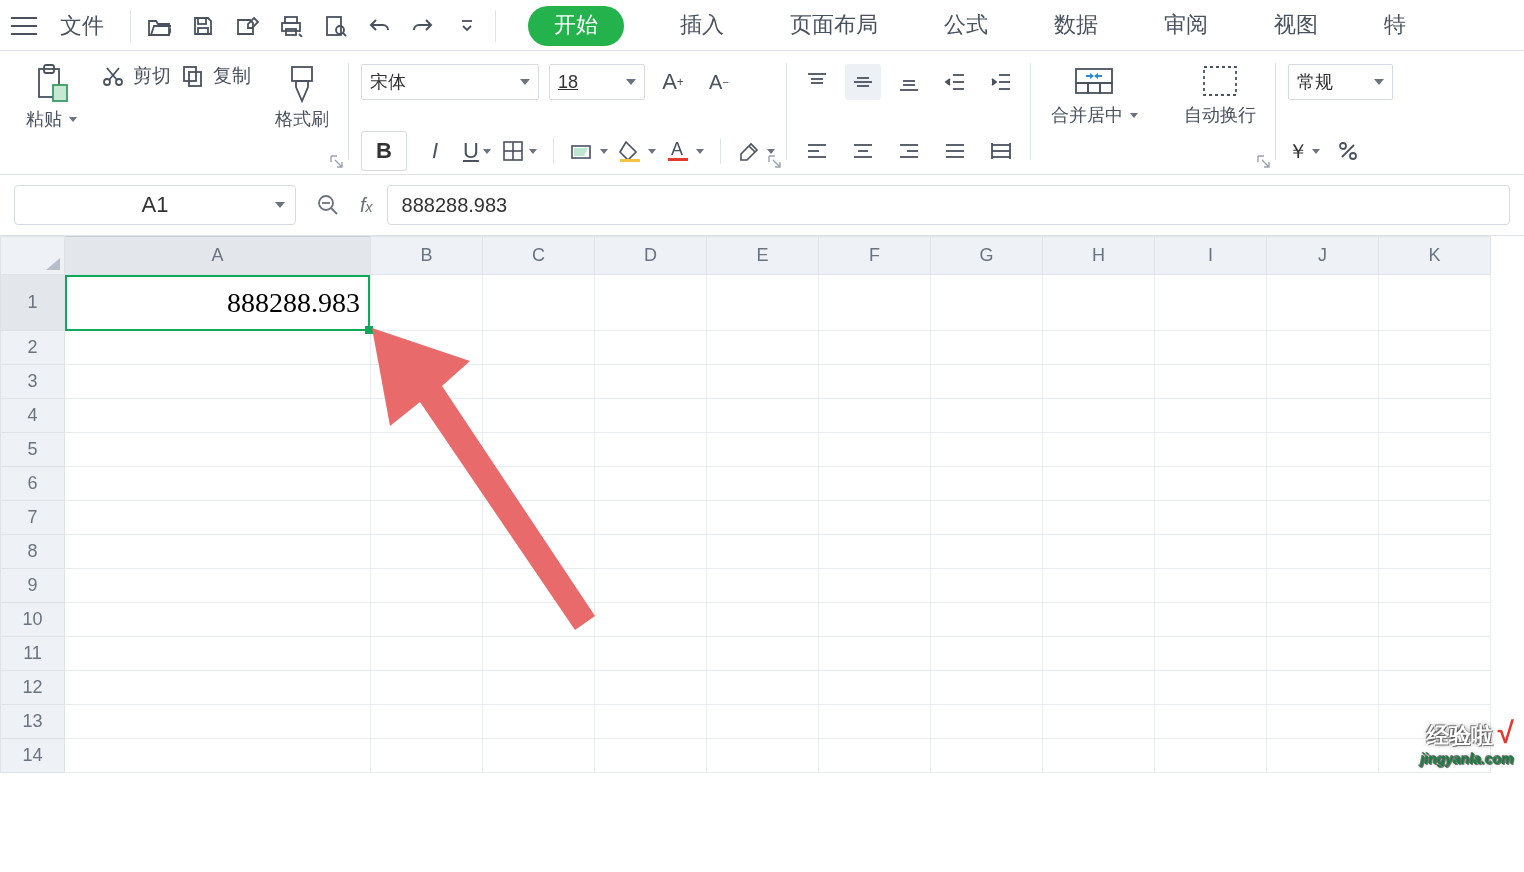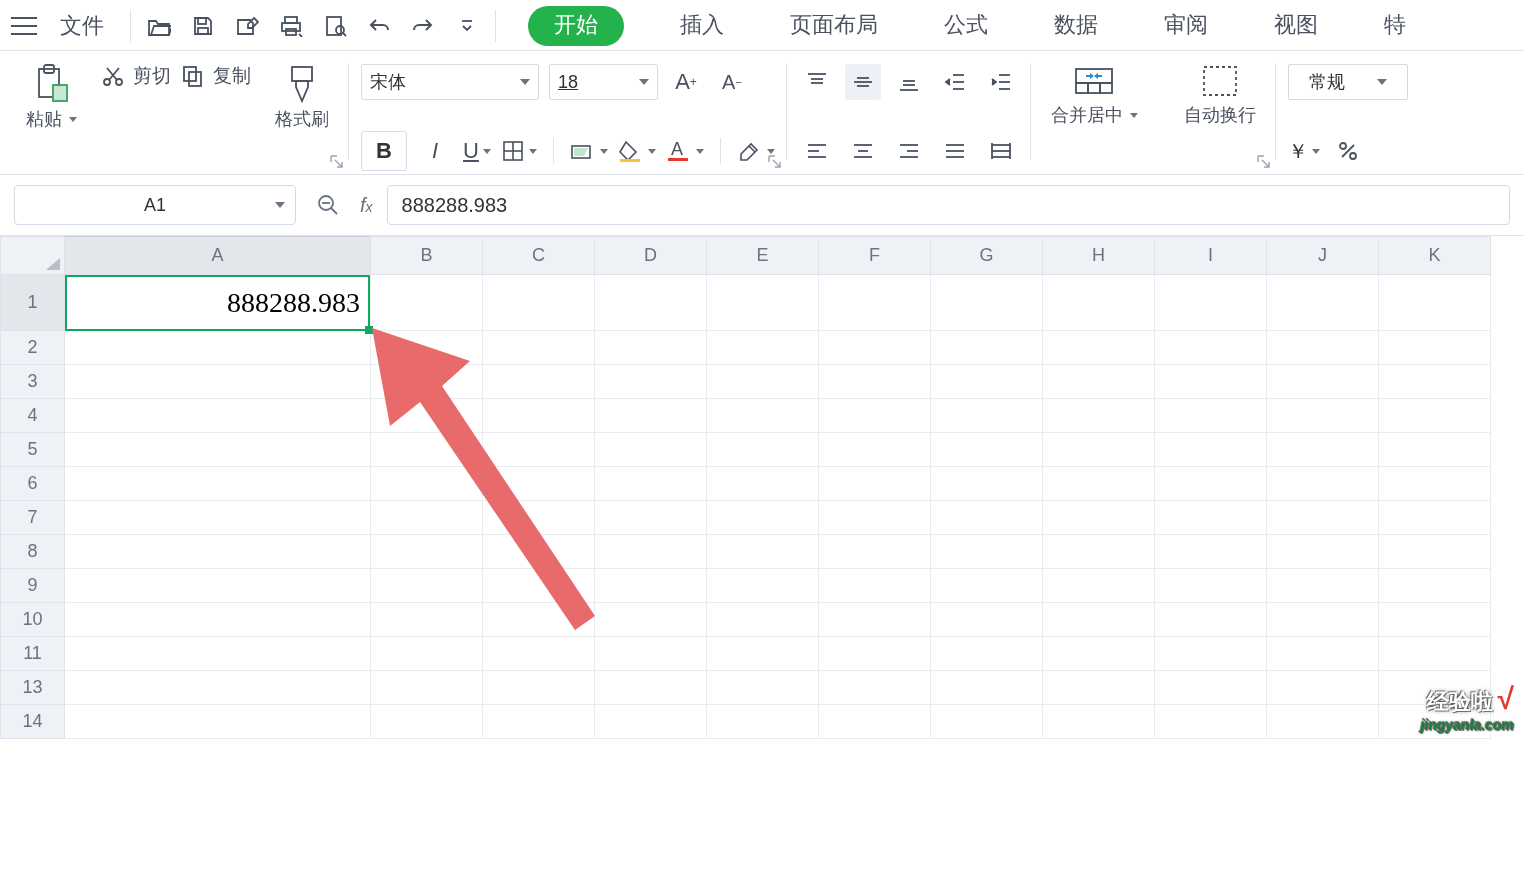--- a/index.html
+++ b/index.html
@@ -18,29 +18,29 @@
   .rgroup { display:flex; flex-direction:column; justify-content:space-between; height:100%; padding:0 12px; position:relative; }
   .rgroup::after { content:""; position:absolute; right:0; top:4px; bottom:14px; width:1px; background:#e0e4ea; }
   .rgroup:last-child::after { display:none; }
   .rrow { display:flex; align-items:center; gap:10px; height:46px; }
   .big-col { display:flex; flex-direction:column; align-items:center; justify-content:center; gap:4px; padding:4px 8px 0; }
   .big-col span { font-size:18px; color:#4a5260; }
   .small-label { font-size:19px; color:#4a5260; }
   .icon-btn { width:36px; height:36px; display:flex; align-items:center; justify-content:center; }
   .font-select, .size-select { height:36px; border:1px solid #d6dae2; background:#fff; border-radius:2px; display:flex; align-items:center; justify-content:space-between; padding:0 8px; color:#333; font-size:18px; }
   .font-select { width:178px; }
-  .size-select { width:109px;text-decoration:underline; }
+  .size-select { width:96px;text-decoration:underline; }
   .bold-box { width:46px; height:40px; display:flex; align-items:center; justify-content:center; border:1px solid #d6dae2; border-radius:3px; font-weight:bold; font-size:22px; }
   .dd-caret { width:0; height:0; border-left:5px solid transparent; border-right:5px solid transparent; border-top:6px solid #6b7380; margin-left:4px; }
   .dd-caret.sm { border-left-width:4px; border-right-width:4px; border-top-width:5px; }
   .dialog-launch { position:absolute; right:4px; bottom:4px; width:16px; height:16px; }
   .combo { display:flex; align-items:center; }
-  .numfmt-select { width:120px; height:36px; border:1px solid #d6dae2; border-radius:2px; display:flex; align-items:center; justify-content:space-between; padding:0 20px; font-size:18px; }
+  .numfmt-select { width:105px; height:36px; border:1px solid #d6dae2; border-radius:2px; display:flex; align-items:center; justify-content:space-between; padding:0 8px; font-size:18px; }
   .formula-bar { display:flex; align-items:center; gap:14px; padding:10px 14px; border-bottom:1px solid #e0e4ea; }
-  .name-box { width:282px; height:40px; border:1px solid #d6dae2; border-radius:4px; display:flex; align-items:center; justify-content:center; position:relative; font-size:18px; color:#333; }
+  .name-box { width:282px; height:40px; border:1px solid #d6dae2; border-radius:4px; display:flex; align-items:center; justify-content:center; position:relative; font-size:22px; color:#333; }
   .name-box .dd-caret { position:absolute; right:10px; }
   .fx-label { font-style:italic; font-size:20px; color:#6b7380; }
   .formula-input { flex:1; height:40px; border:1px solid #d6dae2; border-radius:4px; padding:0 14px; font-size:20px; display:flex; align-items:center; }
   .grid-wrap { position:relative; }
   table { border-collapse:collapse; }
   .col-head th, .row-head, .corner { background:#eef1f5; color:#6b7380; font-weight:normal; font-size:18px; border:1px solid #dfe3e9; }
   .corner { width:64px; height:38px; position:relative; }
   .corner::after { content:""; position:absolute; right:4px; bottom:4px; width:0; height:0; border-style:solid; border-width:0 0 12px 14px; border-color:transparent transparent #b8bec8 transparent; }
   .col-head th { height:38px; }
   .col-head th.colA { width:306px; background:#e3e7ec; border-top-color:#c9cfd8; }
@@ -562,20 +562,34 @@
           <td class="cell"></td>
           <td class="cell"></td>
           <td class="cell"></td>
           <td class="cell"></td>
           <td class="cell"></td>
           <td class="cell"></td>
           <td class="cell"></td>
           <td class="cell"></td>
         </tr>
     <tr>
+          <td class="row-head">12</td>
+          <td class="cell"></td>
+          <td class="cell"></td>
+          <td class="cell"></td>
+          <td class="cell"></td>
+          <td class="cell"></td>
+          <td class="cell"></td>
+          <td class="cell"></td>
+          <td class="cell"></td>
+          <td class="cell"></td>
+          <td class="cell"></td>
+          <td class="cell"></td>
+        </tr>
+    <tr>
           <td class="row-head">13</td>
           <td class="cell"></td>
           <td class="cell"></td>
           <td class="cell"></td>
           <td class="cell"></td>
           <td class="cell"></td>
           <td class="cell"></td>
           <td class="cell"></td>
           <td class="cell"></td>
           <td class="cell"></td>

